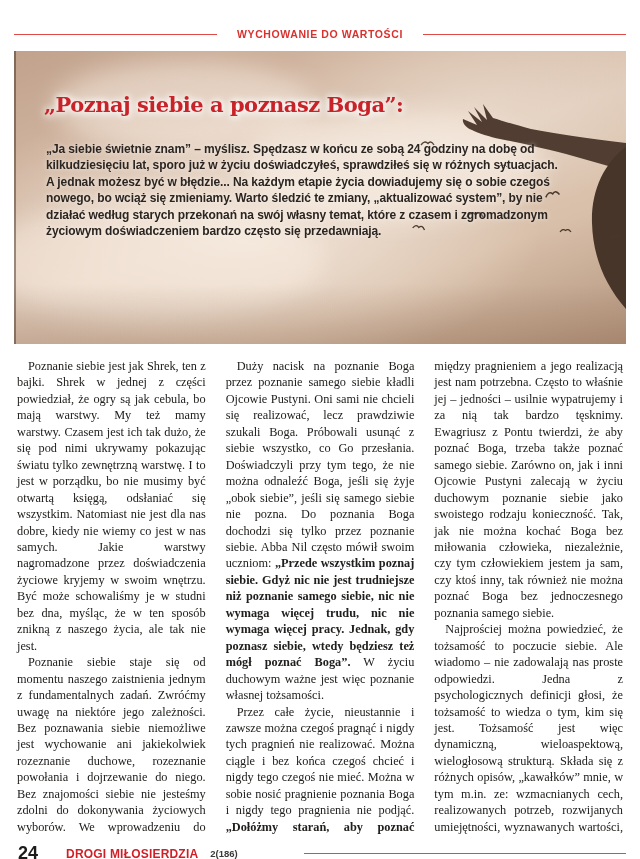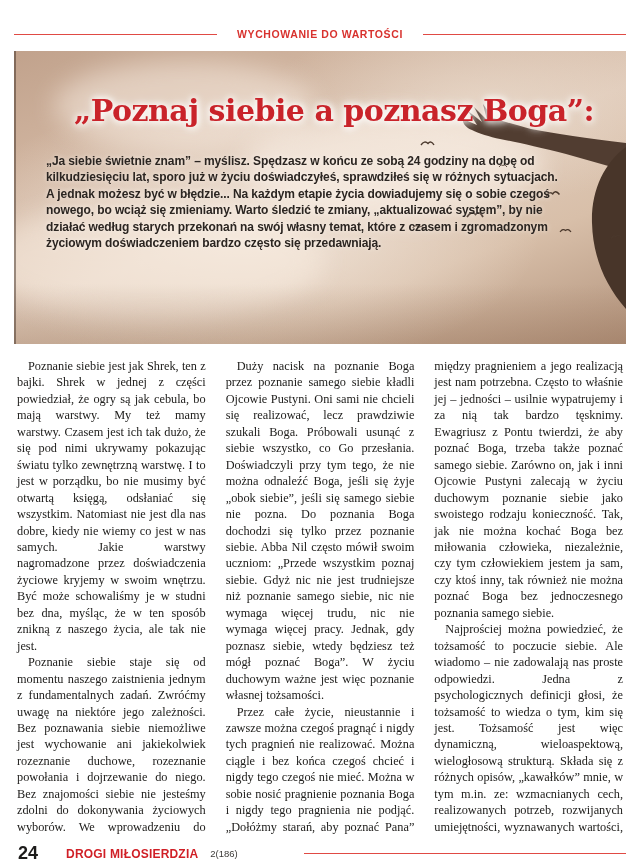--- a/index.html
+++ b/index.html
@@ -27,43 +27,43 @@
   .cloud { position:absolute; border-radius:50%; filter:blur(12px); z-index:0; }
   .c1 { left:40px;  top:10px;  width:260px; height:90px; background:rgba(255,246,238,.45); }
   .c2 { left:230px; top:60px;  width:300px; height:110px; background:rgba(255,248,240,.5); }
   .c3 { left:-30px; top:150px; width:340px; height:120px; background:rgba(250,238,226,.5); }
 
   .arm-svg { position:absolute; right:0; top:0; width:260px; height:293px; z-index:2; }
   .bird { position:absolute; z-index:2; }
 
   .hero-title { position:relative; z-index:3; padding:40px 20px 0 30px;
       font-family:"DejaVu Serif", serif; font-weight:700; color:#c9232a;
-      font-size:30px; line-height:1.33; letter-spacing:-.5px;
-      text-shadow:0 0 6px rgba(255,255,255,.95), 0 0 12px rgba(255,255,255,.85), 1px 1px 8px rgba(255,255,255,.8);margin-left:30px; }
+      font-size:21px; line-height:1.33; letter-spacing:-.5px;
+      text-shadow:0 0 6px rgba(255,255,255,.95), 0 0 12px rgba(255,255,255,.85), 1px 1px 8px rgba(255,255,255,.8); }
 
   .hero-lead { position:relative; z-index:3; margin:22px 60px 0 32px;
       font-family:"Liberation Sans", sans-serif; font-weight:700;
       font-size:12px; line-height:16.5px; color:#2b2521; letter-spacing:-.1px;
       text-shadow:0 0 5px rgba(255,250,244,.75); }
 
   
   .cols { display:flex; gap:20px; padding:0 17px; margin-top:14px; height:477px; overflow:hidden; }
   .col { flex:1; text-align:justify; font-size:12.3px; line-height:16.45px; color:#21201e;
          hyphens:auto; -webkit-hyphens:auto; }
   .col p { margin:0; }
   .col p.indent { text-indent:11px; }
   .ital { font-style:italic; }
-  .bq { font-weight:400; }
+  .bq { font-weight:700; }
 
   
   .footer { position:absolute; left:18px; right:14px; top:830px; display:flex;
       align-items:center; font-family:"Liberation Sans", sans-serif; }
   .page-num { font-size:18px; font-weight:700; color:#1c1b1a; }
   .f-mag { margin-left:28px; color:#d01f26; font-size:12px; font-weight:700; letter-spacing:.2px;text-decoration:underline; }
-  .f-issue { margin-left:12px; color:#3c3a38; font-size:9.5px; font-weight:400; }
+  .f-issue { margin-left:12px; color:#3c3a38; font-size:9.5px; font-weight:700; }
   .f-date { margin-left:12px; color:#3c3a38; font-size:9.5px; font-weight:700;margin-top:36px; }
   .f-line { flex:1; height:1px; background:#e04a44; margin-left:14px; }
 </style>
 </head>
 <body>
 
 <div class="section-rule">
   <div class="line"></div>
   <div class="label">WYCHOWANIE DO WARTOŚCI</div>
   <div class="line"></div>

